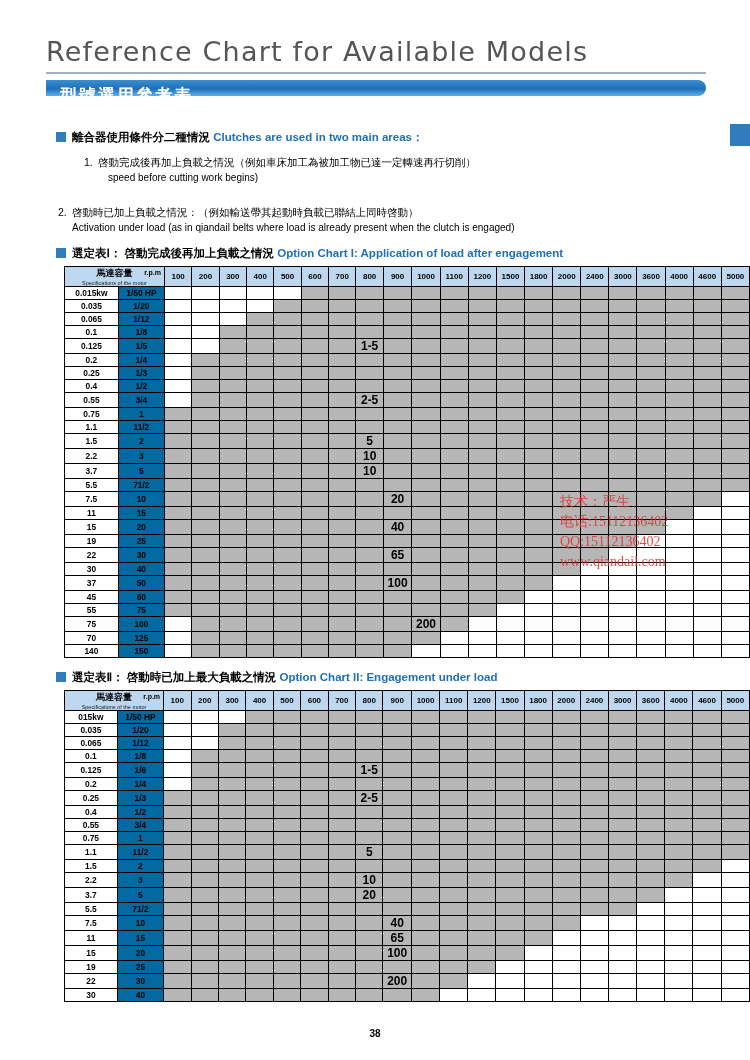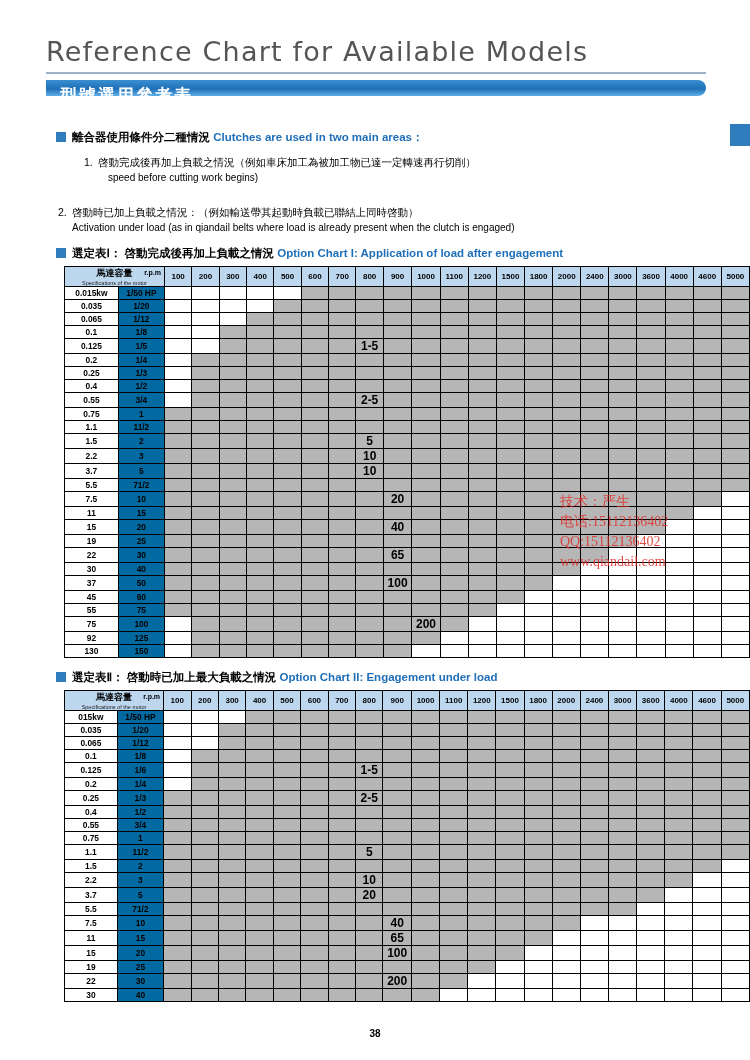--- a/index.html
+++ b/index.html
@@ -794,21 +794,21 @@
           <td class="c"></td>
           <td class="c"></td>
           <td class="c"></td>
           <td class="c"></td>
           <td class="c"></td>
           <td class="c"></td>
           <td class="c"></td>
           <td class="c"></td>
         </tr>
         <tr>
-          <td class="kw">92</td>
+          <td class="kw">70</td>
           <td class="hp">125</td>
           <td class="c"></td>
           <td class="c on"></td>
           <td class="c on"></td>
           <td class="c on"></td>
           <td class="c on"></td>
           <td class="c on"></td>
           <td class="c on"></td>
           <td class="c on"></td>
           <td class="c on"></td>
@@ -819,21 +819,21 @@
           <td class="c"></td>
           <td class="c"></td>
           <td class="c"></td>
           <td class="c"></td>
           <td class="c"></td>
           <td class="c"></td>
           <td class="c"></td>
           <td class="c"></td>
         </tr>
         <tr>
-          <td class="kw">130</td>
+          <td class="kw">140</td>
           <td class="hp">150</td>
           <td class="c"></td>
           <td class="c on"></td>
           <td class="c on"></td>
           <td class="c on"></td>
           <td class="c on"></td>
           <td class="c on"></td>
           <td class="c on"></td>
           <td class="c on"></td>
           <td class="c on"></td>

